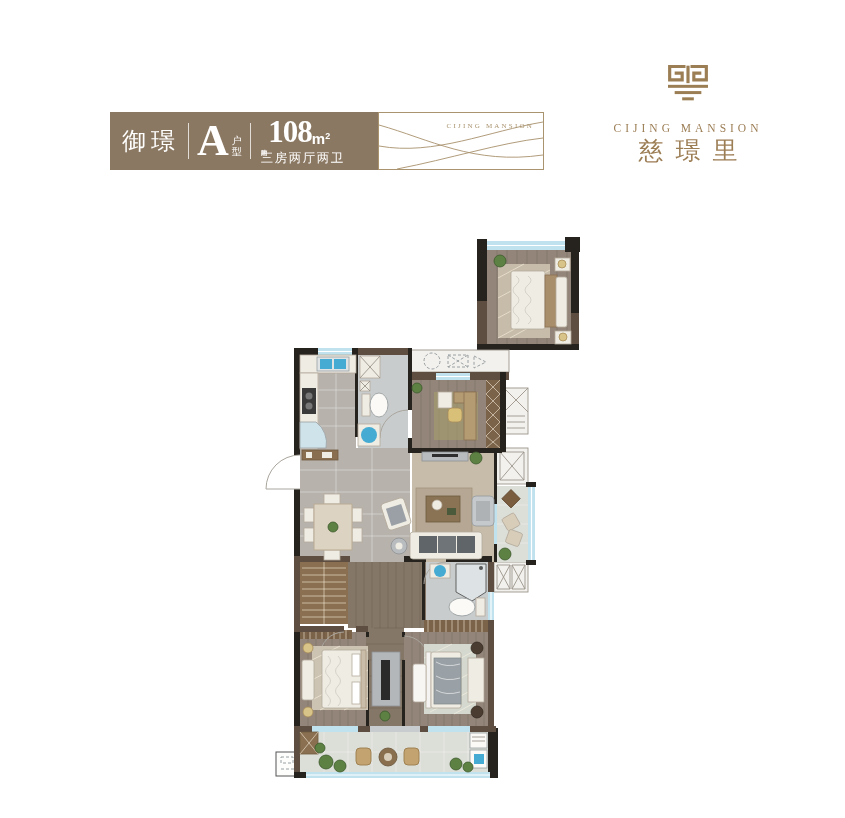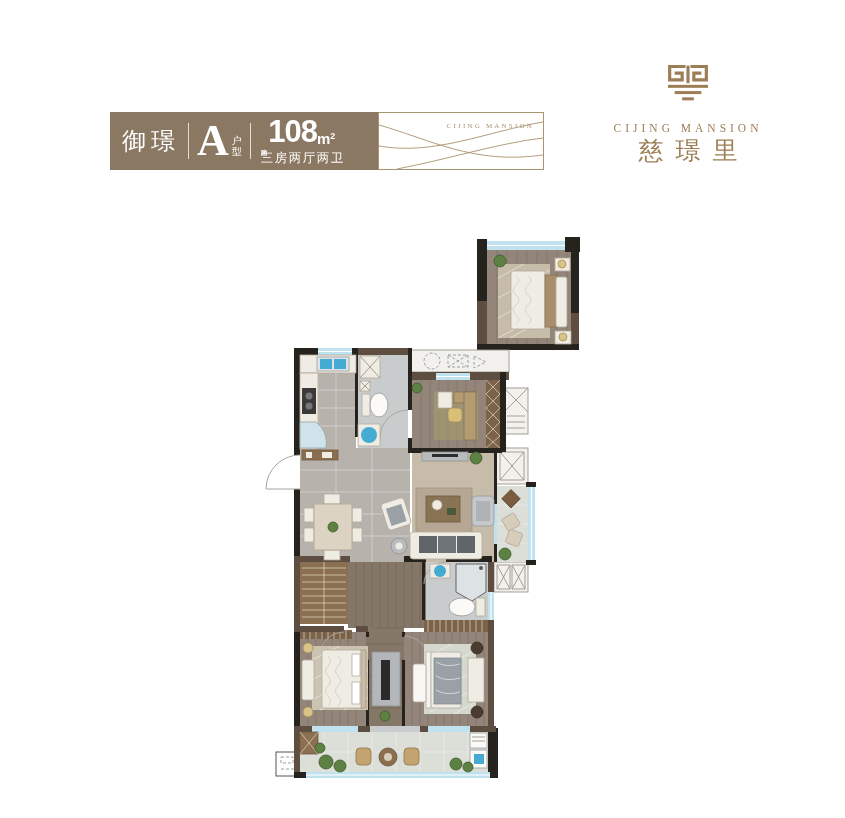--- a/index.html
+++ b/index.html
@@ -9,21 +9,21 @@
   .banner{position:absolute;left:110px;top:112px;width:268px;height:58px;
           background:var(--banner);color:#fff;display:flex;align-items:center;}
   .banner .title{font-size:24px;font-weight:normal;letter-spacing:5px;margin-left:12px;white-space:nowrap;}
   .vdiv{width:1px;height:36px;background:rgba(255,255,255,.75);margin:0 8px;flex:none;}
   .unit-wrap{display:flex;align-items:center;}
   .unit-letter{font-size:44px;font-weight:bold;line-height:1;font-family:"Liberation Serif","DejaVu Serif",serif;}
   .unit-label{display:flex;flex-direction:column;font-size:10px;line-height:11px;margin-left:3px;margin-top:10px;}
   .area-wrap{display:flex;flex-direction:column;margin-left:2px;}
   .area-top{display:flex;align-items:flex-end;line-height:1;}
   .area-prefix{writing-mode:vertical-rl;font-size:6.5px;opacity:.9;margin-right:1px;margin-bottom:3px;}
-  .area-value{font-size:31px;font-weight:bold;letter-spacing:-1px;}
+  .area-value{font-size:31px;font-weight:bold;letter-spacing:-1px;font-family:Liberation Serif, serif;}
   .area-unit{font-size:15px;font-weight:bold;margin-bottom:1px;}
   .area-sup{font-size:9px;font-weight:bold;vertical-align:top;position:relative;top:-6px;left:0px;}
   .area-rooms{font-size:12.5px;letter-spacing:1.5px;margin-top:3px;white-space:nowrap;}
   
   .wavebox{position:absolute;left:378px;top:112px;width:166px;height:58px;background:#fff;
            border:1px solid var(--gold-light);box-sizing:border-box;}
   .wavebox svg{position:absolute;left:0;top:0;}
   .wave-caption{position:absolute;right:9px;top:9px;font-size:7px;letter-spacing:2.2px;
                 color:var(--gold-light);font-family:"Liberation Serif","DejaVu Serif",serif;}
   

